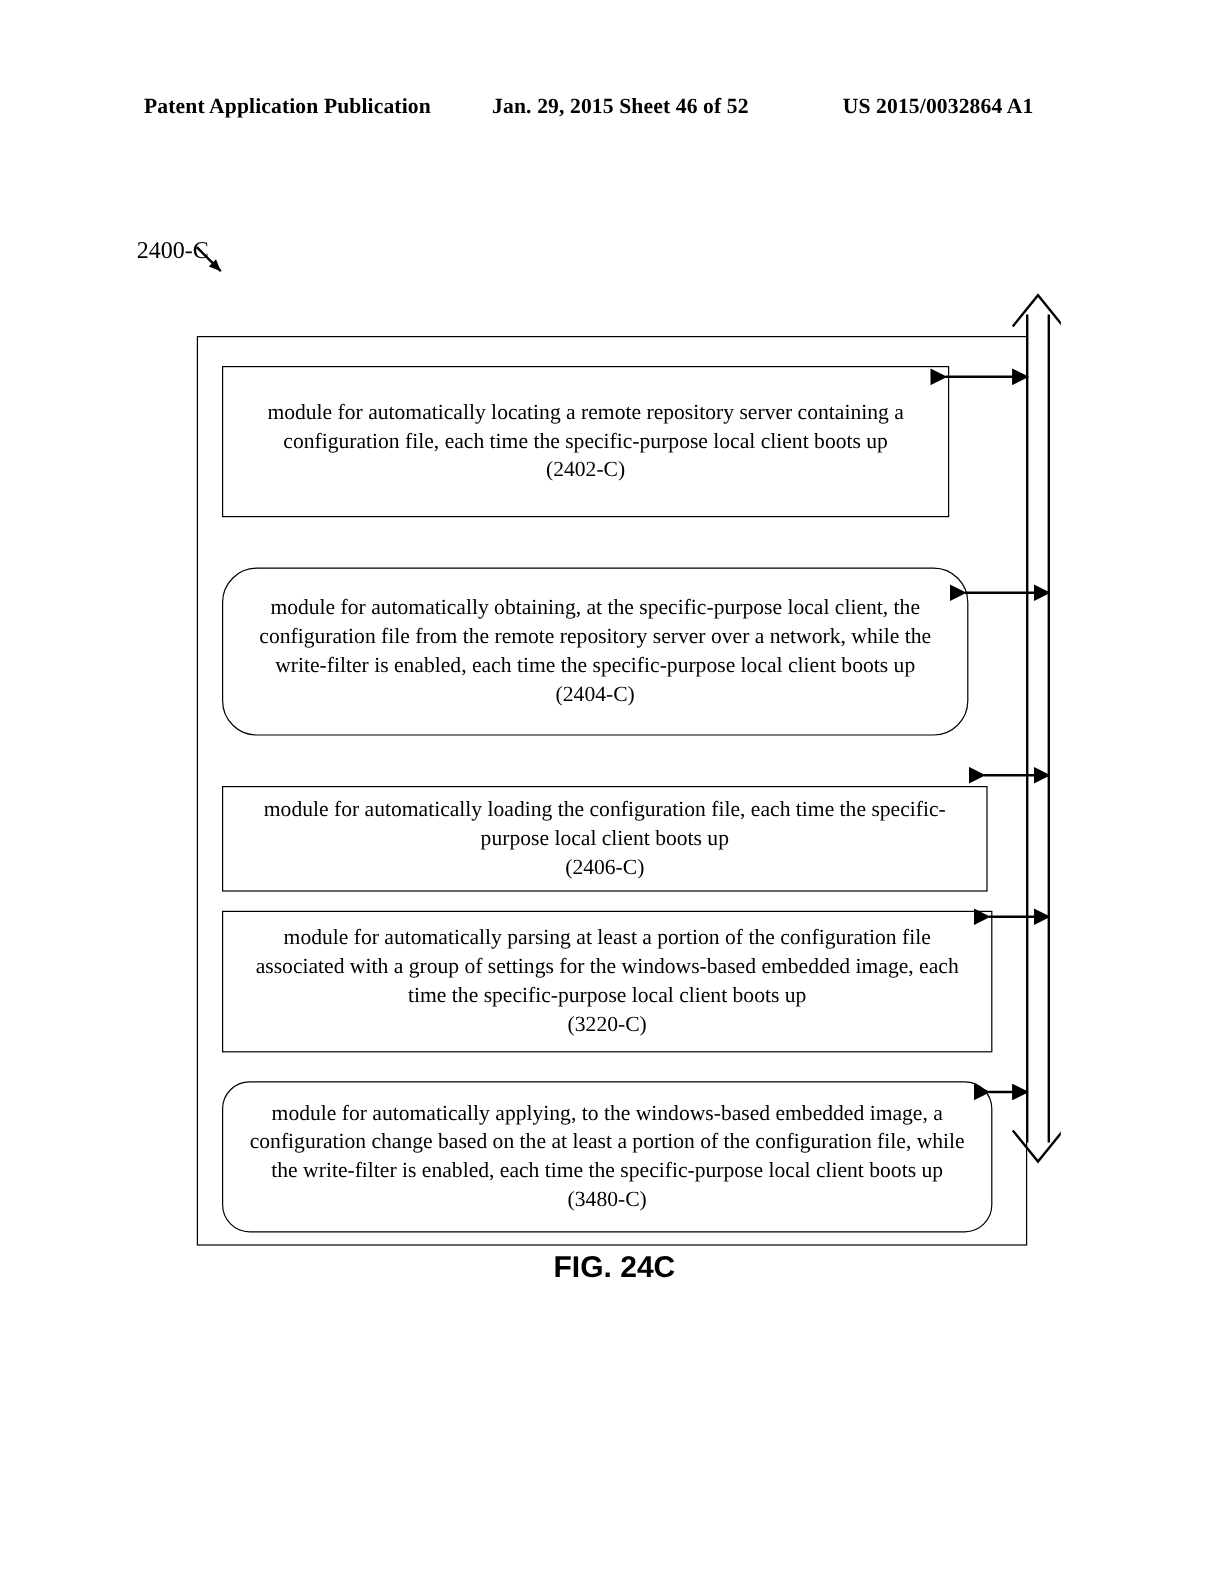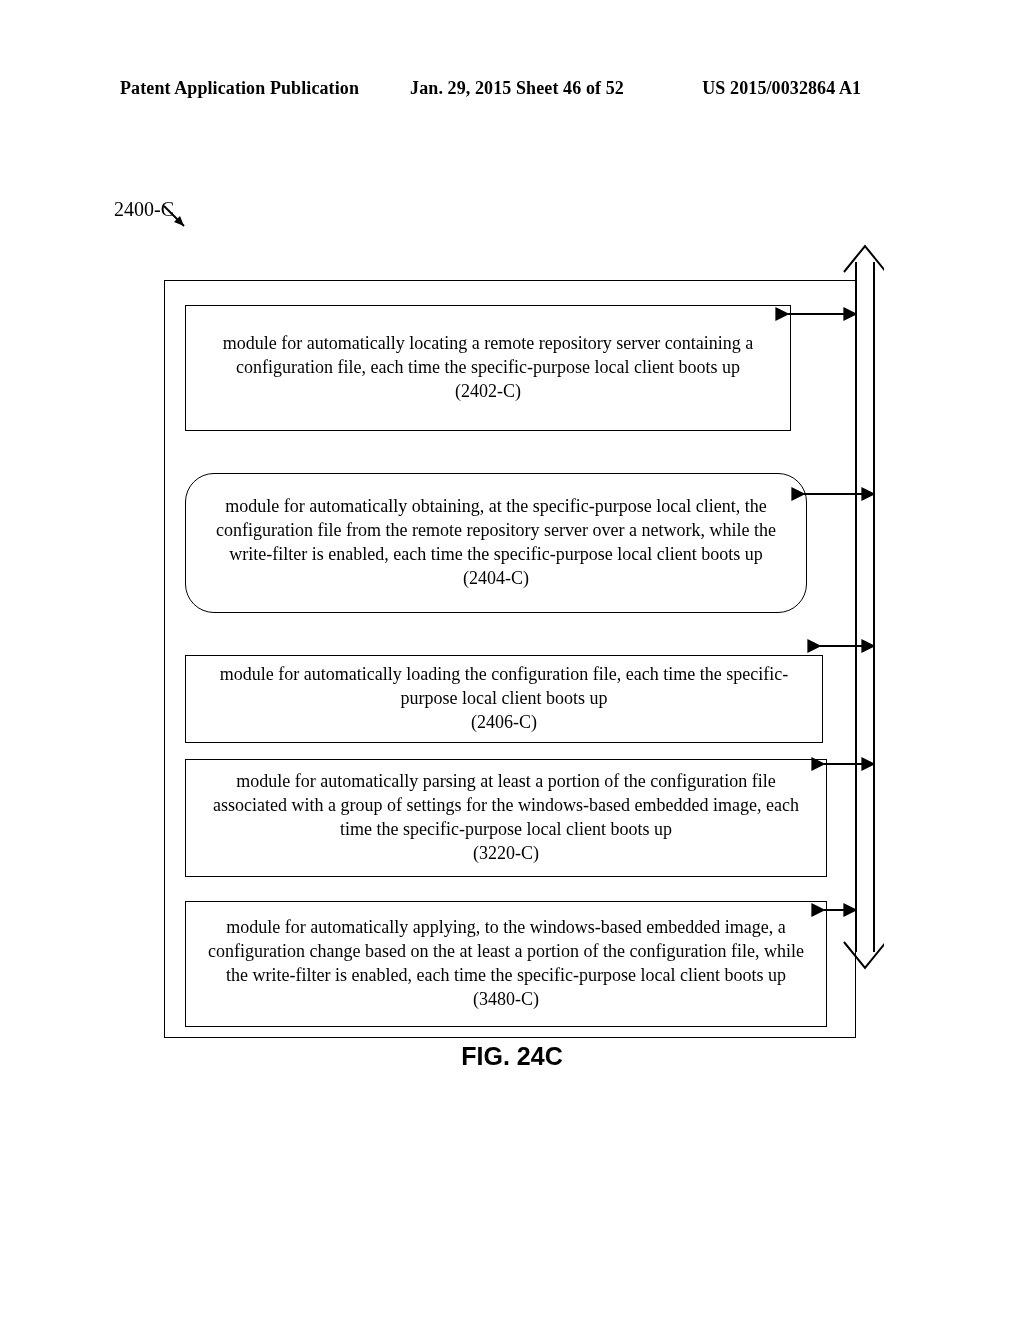--- a/index.html
+++ b/index.html
@@ -77,21 +77,21 @@
   .module .text {
     white-space: pre-line;
   }
   .module .num {
     margin-top: 1px;
   }
   .m1 { top: 24px;  width: 560px; height: 116px; }
   .m2 { top: 192px; width: 576px; height: 130px; border-radius: 29px; }
   .m3 { top: 374px; width: 592px; height: 78px;  }
   .m4 { top: 478px; width: 596px; height: 108px; }
-  .m5 { top: 620px; width: 596px; height: 116px; }
+  .m5 { top: 620px; width: 596px; height: 116px; border-radius: 23px; }
   .overlay {
     position: absolute;
     top: 232px;
     left: 164px;
     width: 720px;
     height: 760px;
     pointer-events: none;
   }
   .fig-caption {
     position: absolute;

